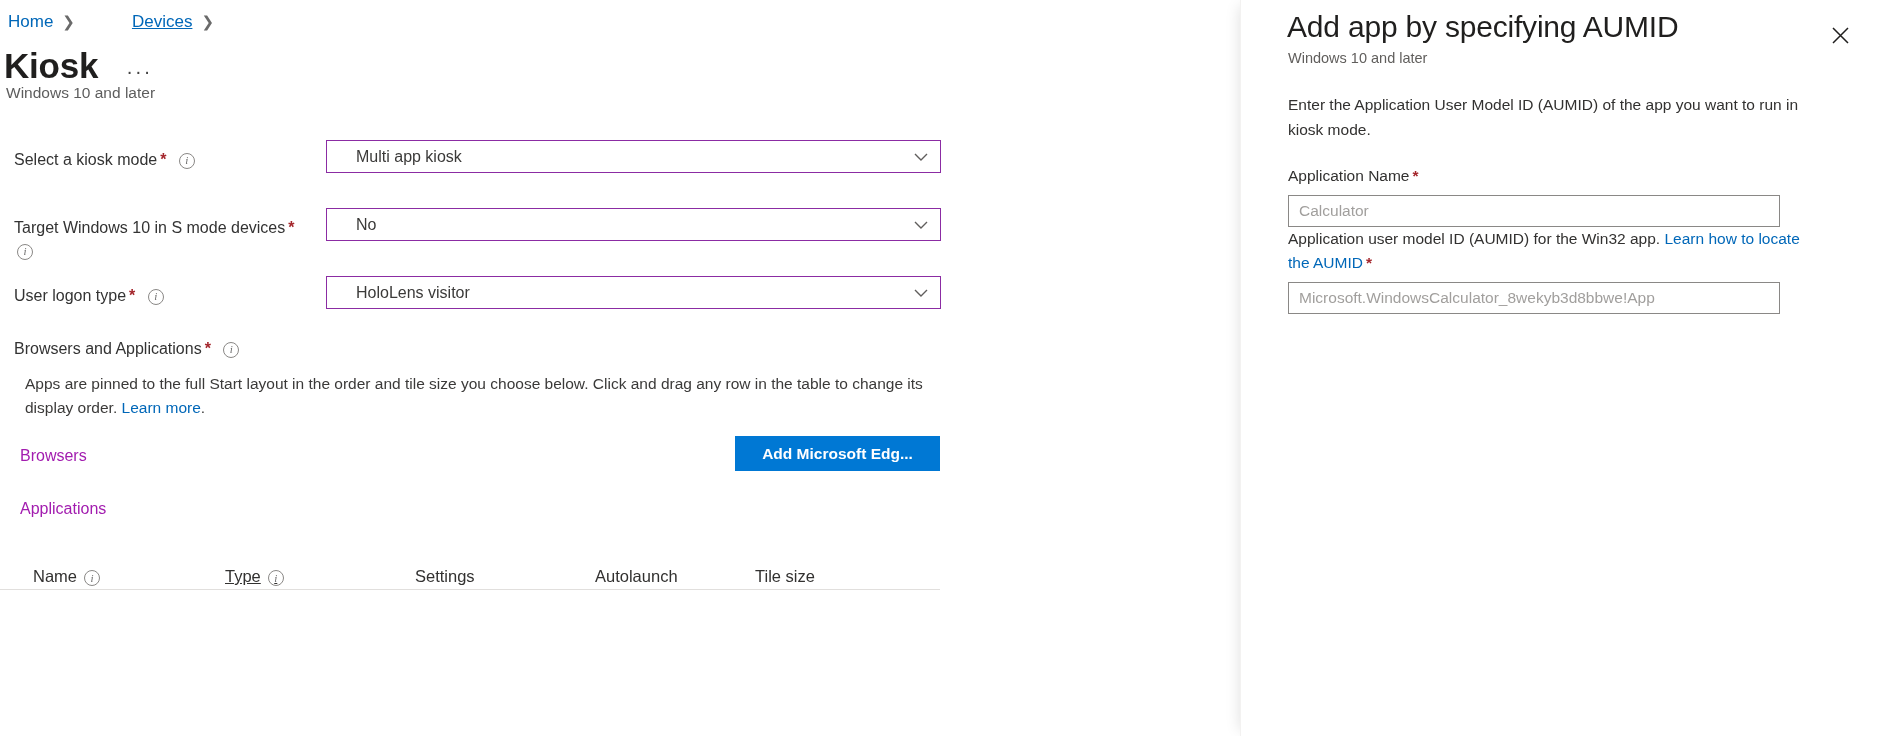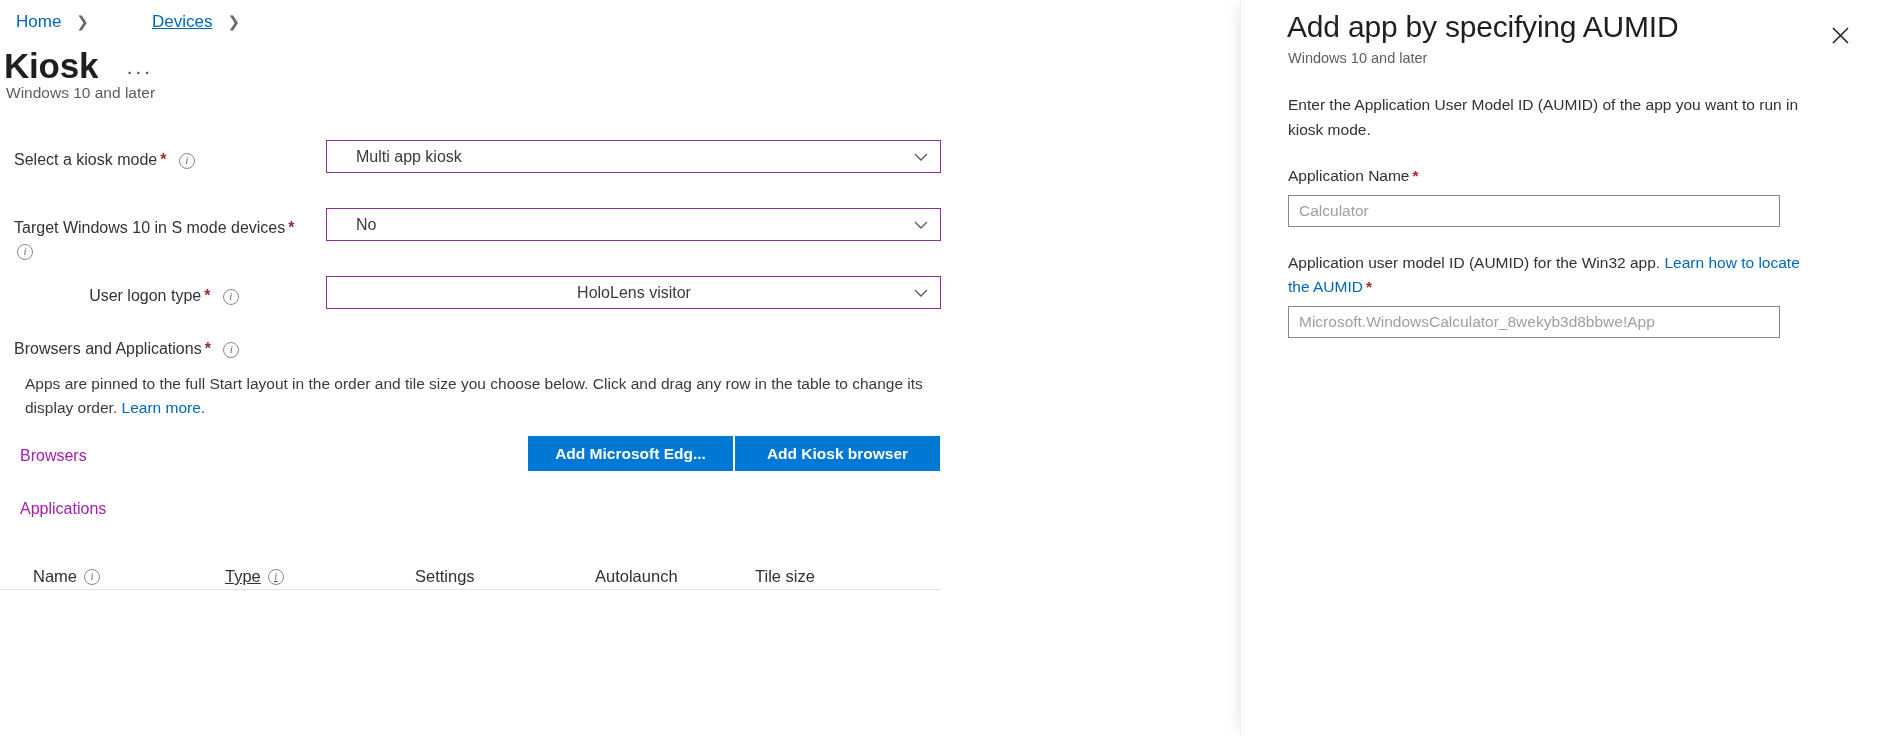--- a/index.html
+++ b/index.html
@@ -8,21 +8,21 @@
     background: #ffffff;
     font-family: "Liberation Sans", sans-serif;
     color: #323130;
     overflow: hidden;
   }
   .root { position: relative; width: 1881px; height: 736px; }
 
   
   .main { position: absolute; left: 0; top: 0; width: 1240px; height: 736px; background:#fff; }
 
-  .breadcrumb { position:absolute; left:16px; top:12px; display:flex; align-items:center; gap:15px; font-size:17px;text-align:right; }
+  .breadcrumb { position:absolute; left:8px; top:12px; display:flex; align-items:center; gap:9px; font-size:17px;text-align:right; }
   .crumb { color:#0067b8; cursor:pointer; }
   .crumb.underlined { text-decoration: underline; margin-left: 48px; }
   .crumb-sep { color:#6a6a6a; font-size:15px; font-weight:300; }
 
   .page-title-row { position:absolute; left:4px; top:46px; display:flex; align-items:center; gap:22px; }
   .page-title { font-size:35px; font-weight:600; color:#201f1e; letter-spacing:-0.2px; }
   .ellipsis-btn { font-size:20px; color:#444; letter-spacing:2px; cursor:pointer; padding:4px 6px; line-height:12px; position:relative; top:5px;}
   .page-subtitle { position:absolute; left:6px; top:84px; font-size:15.5px; color:#5d5d5d; }
 
   .form { position:absolute; left:0; top:140px; width:1240px; }
@@ -50,42 +50,42 @@
   .btn-row-label { position:absolute; left:20px; top:11px; font-size:16px; color:#a21caf; }
   .btns { position:absolute; right:300px; top:0; display:flex; gap:2px; }
   .btn { background:#0078d4; color:#fff; border:none; height:35px; font-size:15.5px;
      font-weight:700; font-family:"Liberation Sans", sans-serif; cursor:pointer;
      display:flex; align-items:center; justify-content:center; padding:6px 16px; }
   .btn.w1 { width:205px; }
   .btn.w2 { width:205px; }
 
   .table-head { position:absolute; left:0; top:0; width:940px; }
   .th-row { display:flex; align-items:center; height:44px; padding-left:33px; }
-  .th { font-size:16.5px; color:#323130; display:flex; align-items:center;margin-top:19px; }
+  .th { font-size:16.5px; color:#323130; display:flex; align-items:flex-end;margin-top:19px; }
   .th .info-icon { margin-left:7px; }
   .th-sep { border-bottom:1px solid #e1dfdd; width:940px; margin-left:0; }
 
   
   .panel { position:absolute; left:1240px; top:0; width:641px; height:736px;
      background:#fff; border-left:1px solid #f3f2f1;
      box-shadow: -6px 0 14px -6px rgba(0,0,0,0.13); }
   .panel-header { position:relative; padding:14px 0 0 0; }
   .panel-title { position:absolute; left:46px; top:10px; font-size:30px; font-weight:400;
      color:#201f1e; letter-spacing:-0.2px; }
   .panel-subtitle { position:absolute; left:47px; top:50px; font-size:14.5px; color:#605e5c; }
   .panel-close { position:absolute; right:24px; top:18px; width:34px; height:34px;
      display:flex; align-items:center; justify-content:center; cursor:pointer; }
   .panel-close svg { display:block; }
 
   .panel-body { position:absolute; left:0; top:92px; width:661px; padding:0 34px 0 47px; }
   .panel-desc { font-size:15.5px; color:#323130; line-height:25px; margin-bottom:22px; width:512px; }
   .field-label { font-size:15.5px; color:#323130; line-height:24px; margin-bottom:7px; width:512px;}
   .tbox { width:492px; height:32px; border:1px solid #8a8886; background:#fff;
      display:flex; align-items:center; padding:0 10px; font-size:15.5px; color:#a19f9d;
-     margin-bottom:24px; cursor:text; }
+     cursor:text; }
 </style>
 </head>
 <body>
 
 <div class="root">
 
   <div class="main">
 
     <div class="breadcrumb">
       <span class="crumb">Home</span>
@@ -125,21 +125,21 @@
         <div class="ddl">
           <span class="val">No</span>
           <span class="chev">
             <svg width="18" height="18" viewBox="0 0 18 18">
                 <path d="M3 6 L9 12 L15 6" fill="none" stroke="#605e5c" stroke-width="1.4"></path>
               </svg>
           </span>
         </div>
       </div>
 
-      <div class="frow" style="margin-bottom:26px;text-align:center;">
+      <div class="frow" style="margin-bottom:26px;">
         <div class="flabel">
           <span>User logon type</span><span class="req">*</span>
           <span class="info-icon">i</span>
         </div>
         <div class="ddl">
           <span class="val">HoloLens visitor</span>
           <span class="chev">
             <svg width="18" height="18" viewBox="0 0 18 18">
                 <path d="M3 6 L9 12 L15 6" fill="none" stroke="#605e5c" stroke-width="1.4"></path>
               </svg>
@@ -157,21 +157,20 @@
           <a class="link">Learn more</a><span>.</span>
         </div>
       </div>
 
       <div class="btn-rows" style="position:relative;">
 
         <div class="btn-row">
           <div class="btn-row-label">Browsers</div>
           <div class="btns">
             <button class="btn w1">Add Microsoft Edg...</button>
-            <button class="btn w2">Add Kiosk browser</button>
           </div>
         </div>
 
         <div class="btn-row">
           <div class="btn-row-label">Applications</div>
         </div>
       </div>
 
       <div class="table-head" style="position:relative; margin-top:14px;">
         <div class="th-row">

